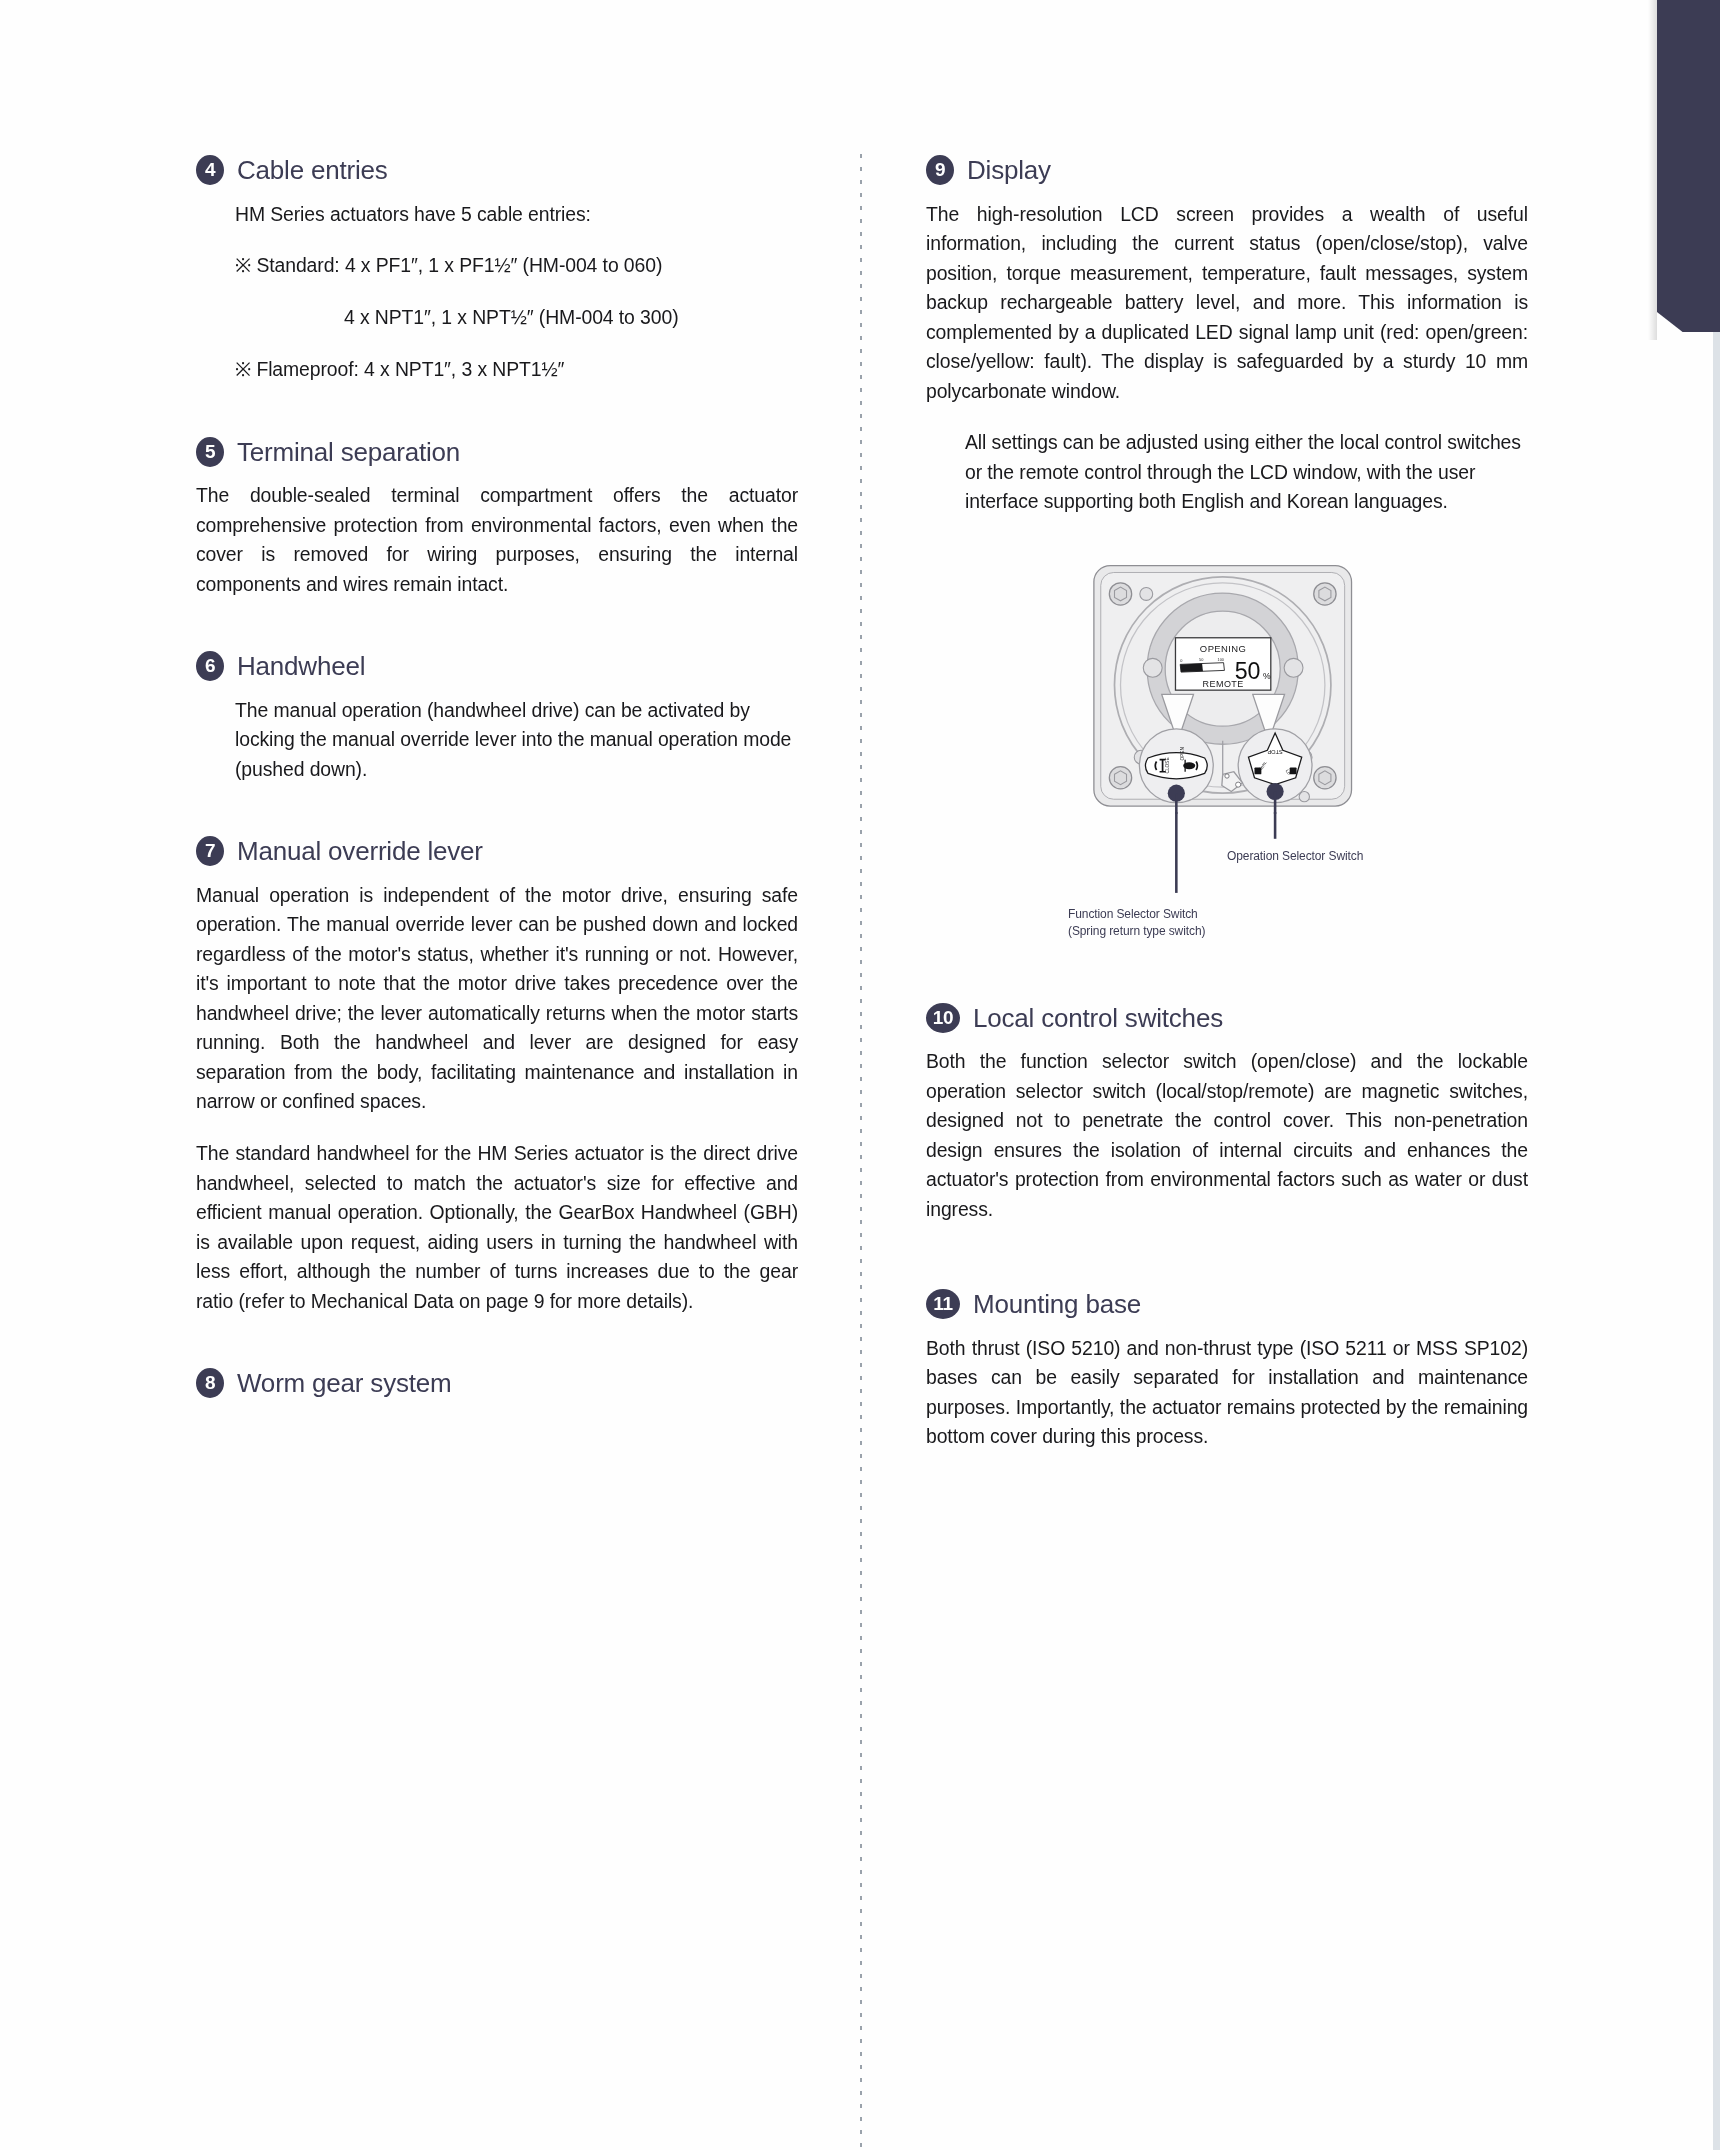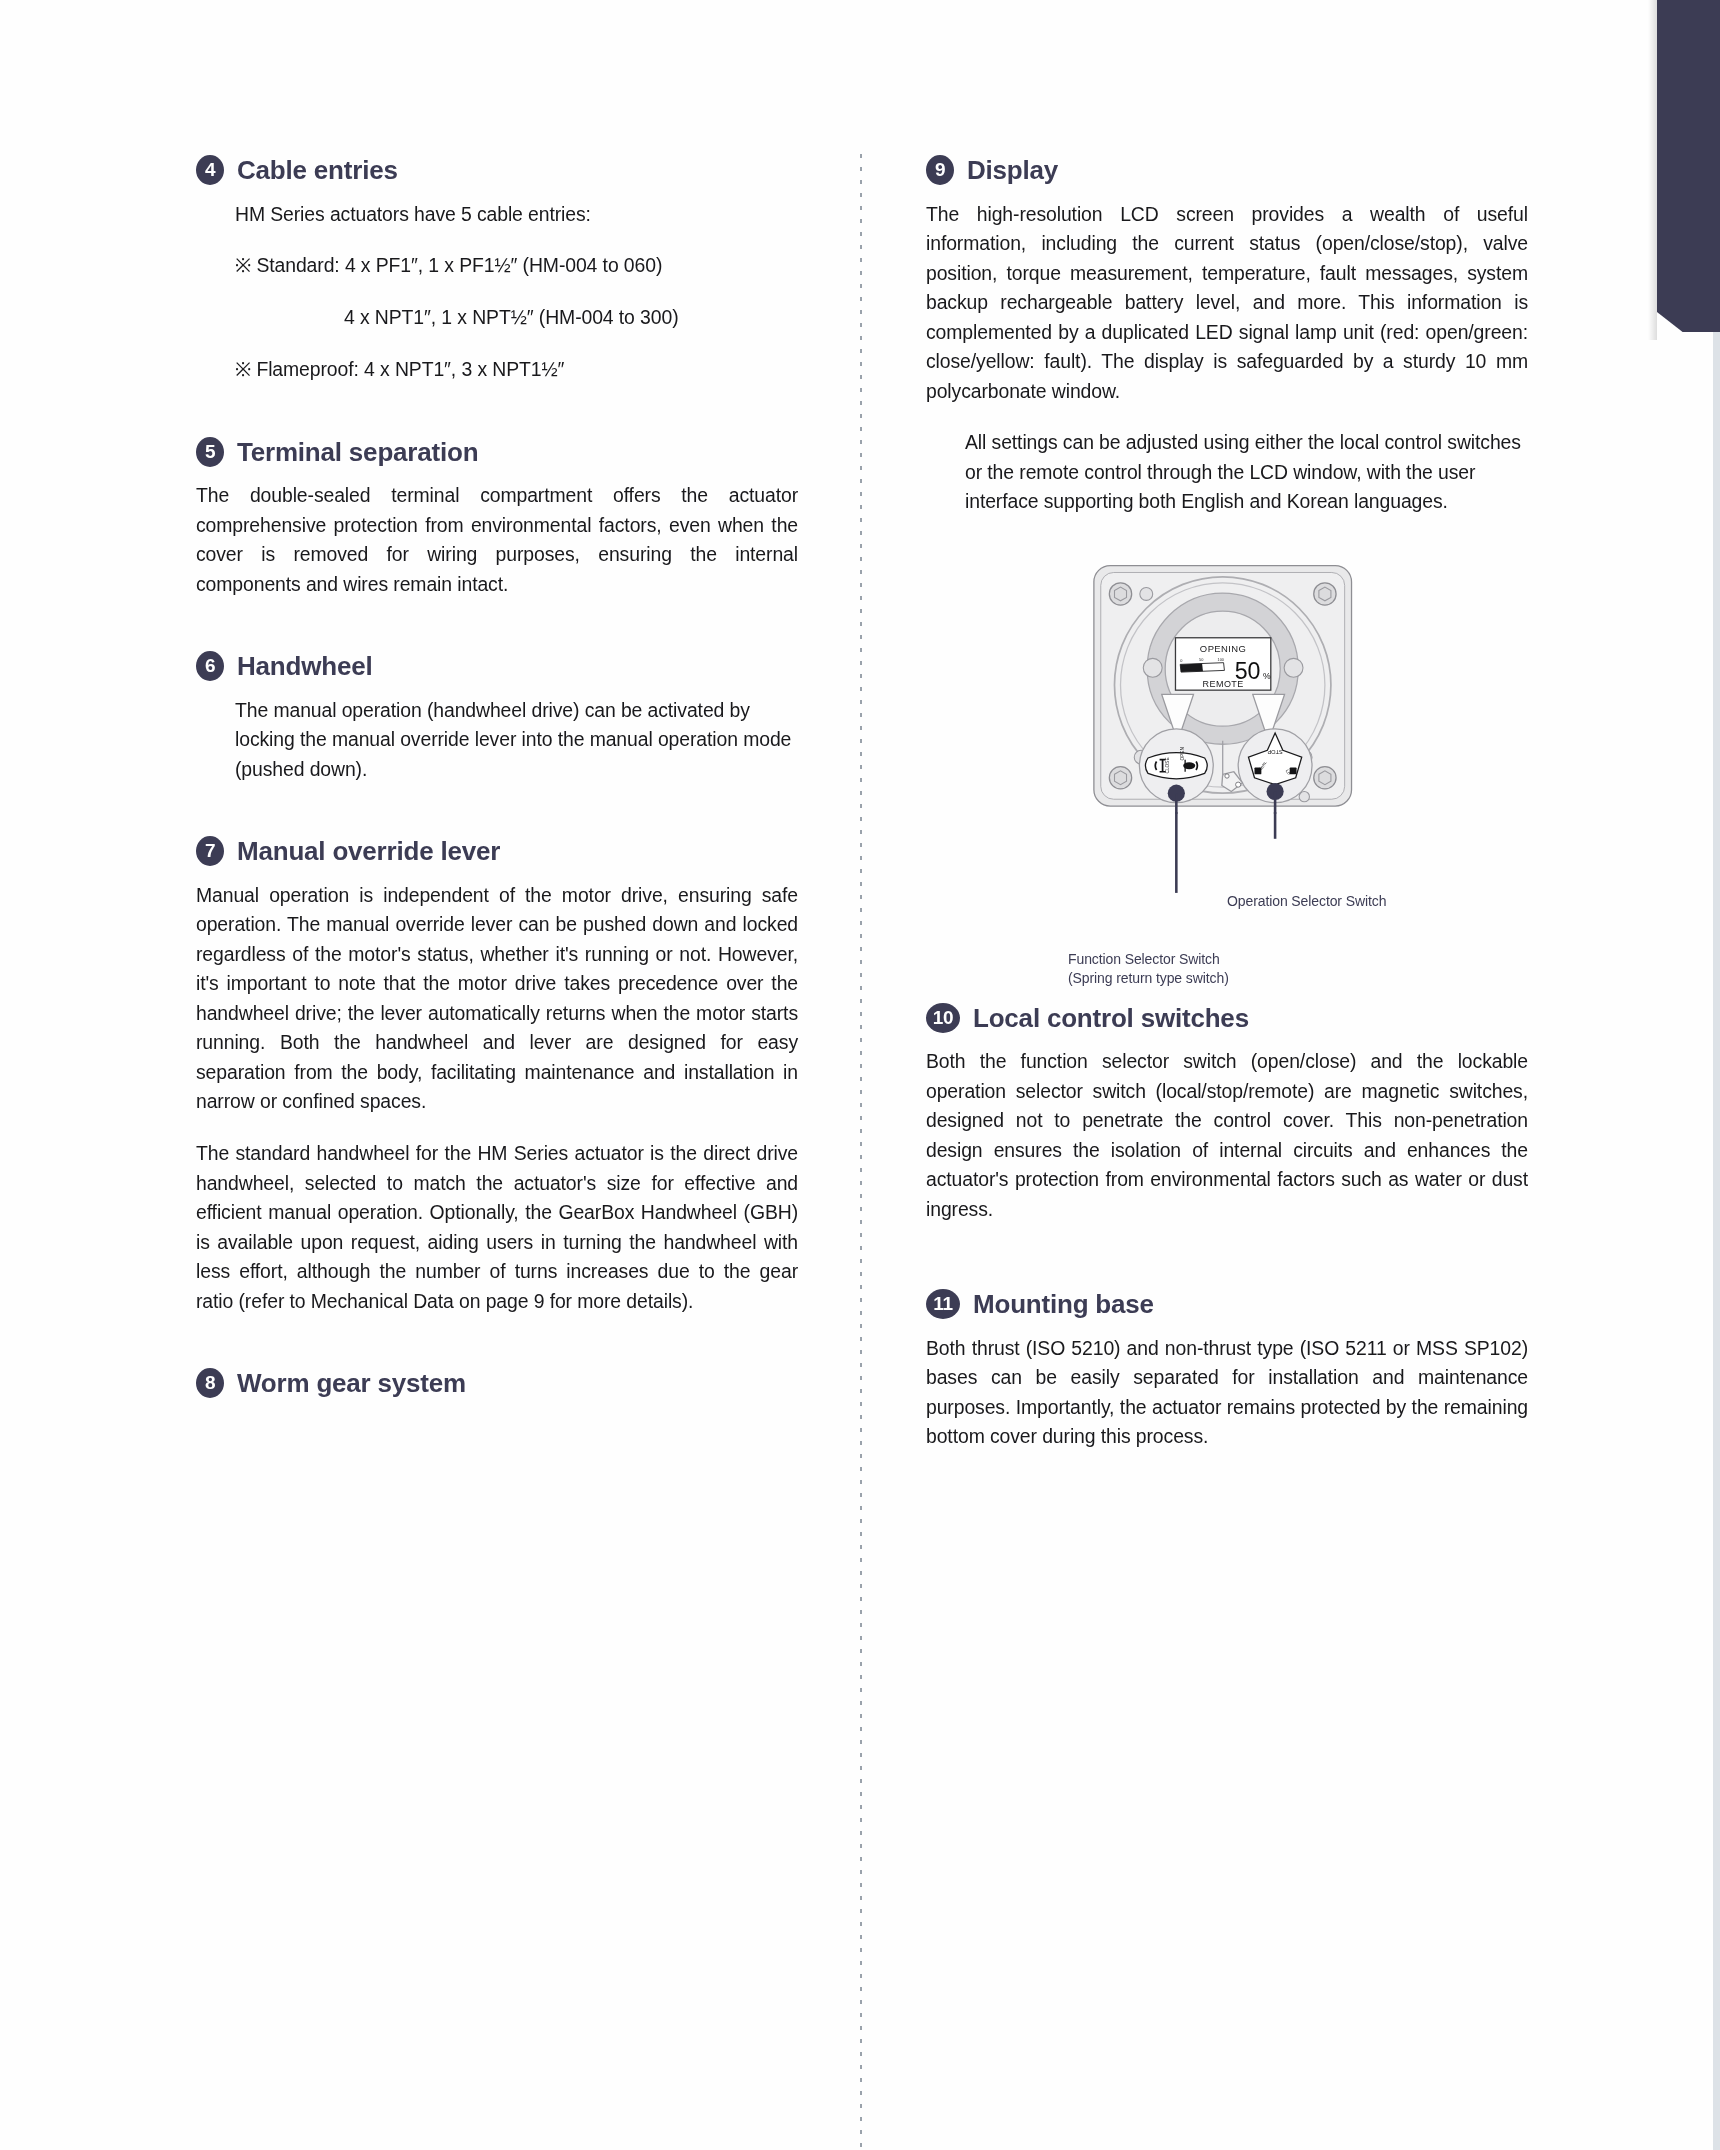--- a/index.html
+++ b/index.html
@@ -89,21 +89,21 @@
     font-size: 19px;
     font-weight: bold;
     display: flex;
     align-items: center;
     justify-content: center;
     letter-spacing: -0.4px;
   }
   .badge.wide { width: 34px; }
   .sec-title {
     font-size: 26px;
-    font-weight: bold;
+    font-weight: normal;
     color: #3c3c54;
     letter-spacing: -0.2px;
     line-height: 1;
   }
   .body-text {
     font-size: 19.4px;
     line-height: 1.52;
     color: #19191c;
     text-align: justify;
     text-justify: inter-word;
@@ -122,25 +122,24 @@
     width: 602px;
     height: 447px;
   }
   .device {
     position: absolute;
     left: 155px; top: 0;
     width: 292px; height: 258px;
   }
   .fig-callout-label {
     position: absolute;
-    font-size: 14px;
+    font-size: 12px;
     color: #3c3c54;
     line-height: 1.4;
     letter-spacing: -0.1px;
-    margin-top: 44px;
   }
   .lbl-op  { left: 301px; top: 292px; }
   .lbl-fn  { left: 142px; top: 350px; }
 </style>
 </head>
 <body>
 
 <div class="page">
 
   <div class="side-strip"></div>

